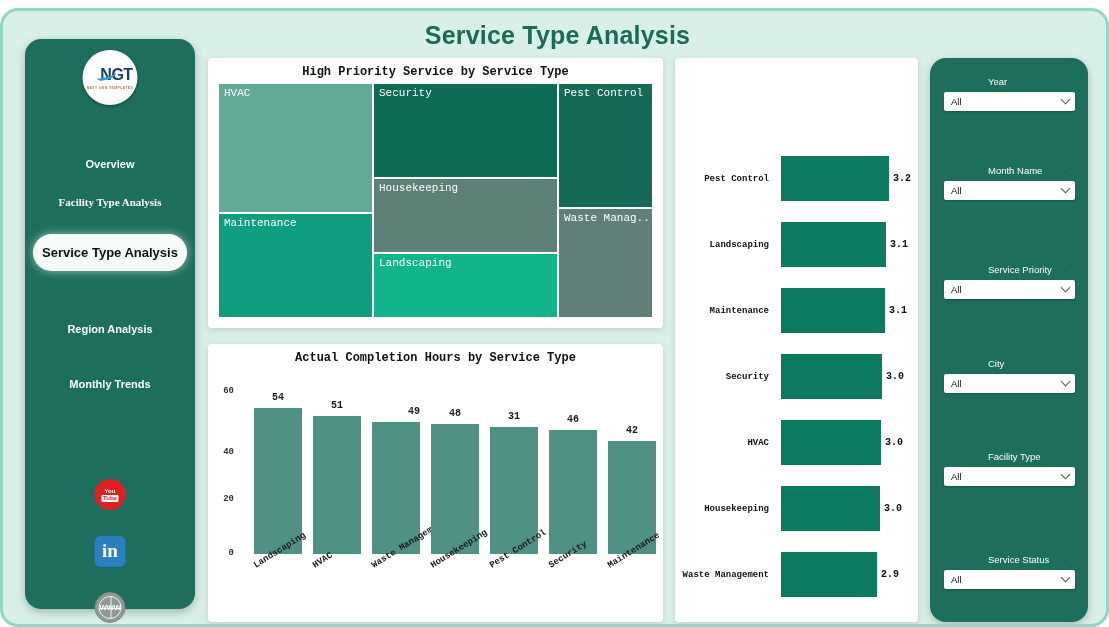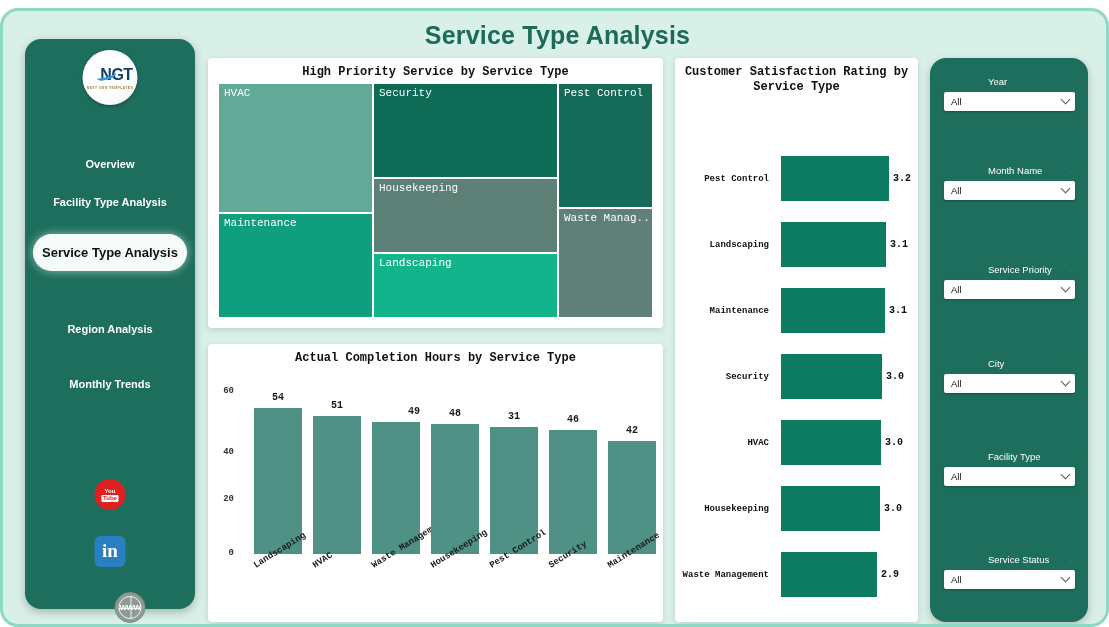--- a/index.html
+++ b/index.html
@@ -82,21 +82,20 @@
   }
   #soc-linkedin {
     top: 497px; background: #2a7fc0; border-radius: 6px;
     color: #fff; font-size: 19px; font-weight: bold;
     font-family: "Liberation Serif", serif; padding-bottom: 2px;
   }
   #soc-web {
     top: 553px; background: #8d9a95; border-radius: 50%;
     color: #ffffff; font-size: 8px; font-weight: bold;
     border: 1px solid #7c8a85;
-    margin-left: 20px;
   }
   #soc-web .globe-lines {
     position: absolute; inset: 3px; border-radius: 50%;
     border: 1px solid rgba(255,255,255,.85);
   }
   #soc-web .globe-lines::before {
     content: ""; position: absolute; left: 50%; top: -1px; bottom: -1px;
     width: 0; border-left: 1px solid rgba(255,255,255,.85);
   }
   #soc-web .globe-lines::after {
@@ -207,21 +206,21 @@
       <div class="ngt-wrap">
         <span class="swoosh"></span>
         <span class="ngt">NGT</span>
       </div>
       <div class="tagline">NEXT GEN TEMPLATES</div>
     </div>
 
     <div class="nav-item" style="top:110px;">
       <span>Overview</span>
     </div>
-    <div class="nav-item" style="top:148px;">
+    <div class="nav-item" style="top:148px;font-family:Liberation Serif, serif;">
       <span>Facility Type Analysis</span>
     </div>
     <div class="nav-item active" style="top:194px;top:195px;height:37px;border-radius:19px;">
       <span>Service Type Analysis</span>
     </div>
     <div class="nav-item" style="top:275px;">
       <span>Region Analysis</span>
     </div>
     <div class="nav-item" style="top:330px;">
       <span>Monthly Trends</span>
@@ -300,21 +299,20 @@
       <div class="col-val" style="left:341px;top:44px;width:48px;">46</div>
       <div class="col-lab" style="left:339px;top:192px;">Security</div>
 
       <div class="col-bar" style="left:400px;top:71px;width:48px;height:113px;"></div>
       <div class="col-val" style="left:400px;top:55px;width:48px;">42</div>
       <div class="col-lab" style="left:398px;top:192px;">Maintenance</div>
     </div>
   </div>
 
   <div class="card" id="sat-card">
-    <div class="card-title">Customer Satisfaction Rating by Service Type</div>
     <div id="sat-plot">
 
       <div class="sat-row" style="top:49px;">
         <div class="sat-label">Pest Control</div>
         <div class="sat-bar" style="width:108px;"></div>
         <div class="sat-val" style="left:218px;">3.2</div>
       </div>
 
       <div class="sat-row" style="top:115px;">
         <div class="sat-label">Landscaping</div>

